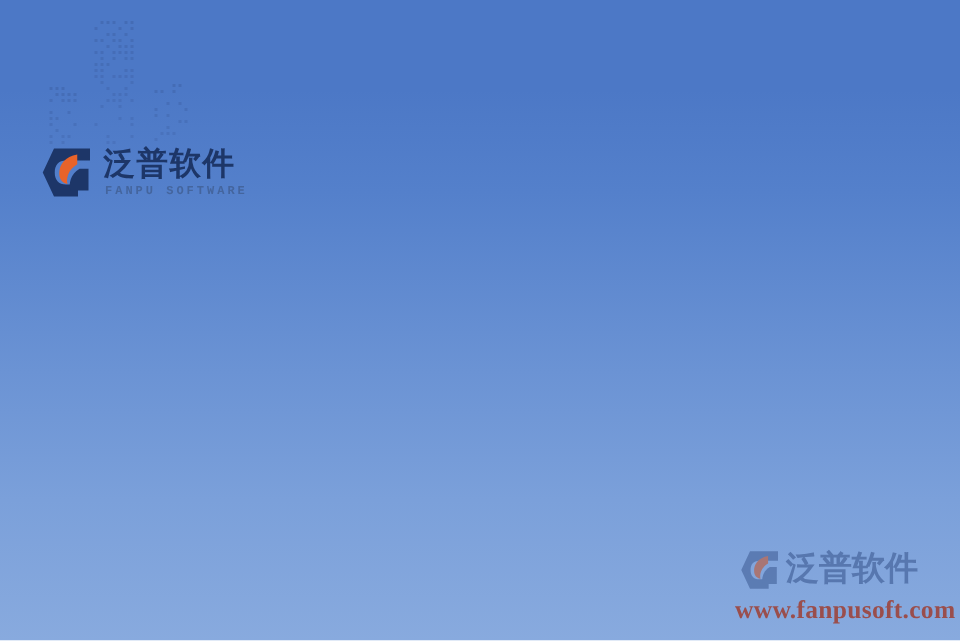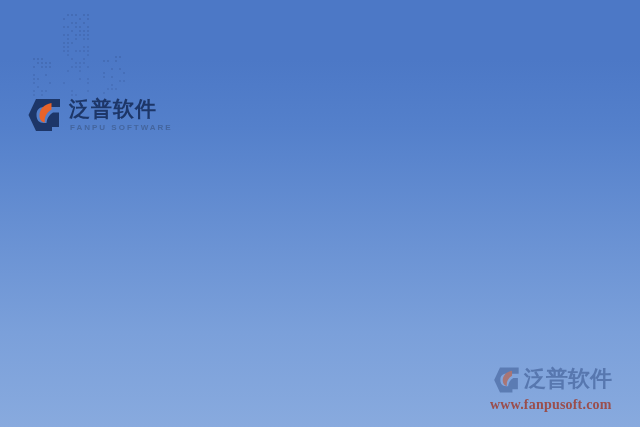--- a/index.html
+++ b/index.html
@@ -65,21 +65,21 @@
     font-weight: bold;
     letter-spacing: 1px;
     color: #1d3668;
     line-height: 26px;
     white-space: nowrap;
   }
   #main-logo .en {
     position: absolute;
     left: 43px;
     top: 27px;
-    font-family: Liberation Sans, sans-serif;
+    font-family: Liberation Mono, monospace;
     font-size: 8px;
     font-weight: bold;
     letter-spacing: 2.0px;
     color: #44659e;
     white-space: nowrap;
   }
 
   
   #headline {
     position: absolute;
@@ -129,21 +129,21 @@
     color: #4d6ca4;
     opacity: 0.80;
     letter-spacing: 0px;
     white-space: nowrap;
   }
   #watermark .wm-url {
     position: absolute;
     left: 4px;
     top: 34px;
     font-family: "Liberation Serif", "DejaVu Serif", serif;
-    font-size: 14px;
+    font-size: 17px;
     font-weight: bold;
     color: #9e3f33;
     opacity: 0.85;
     letter-spacing: 0.2px;
     white-space: nowrap;
   }
 </style>
 </head>
 <body>
 

